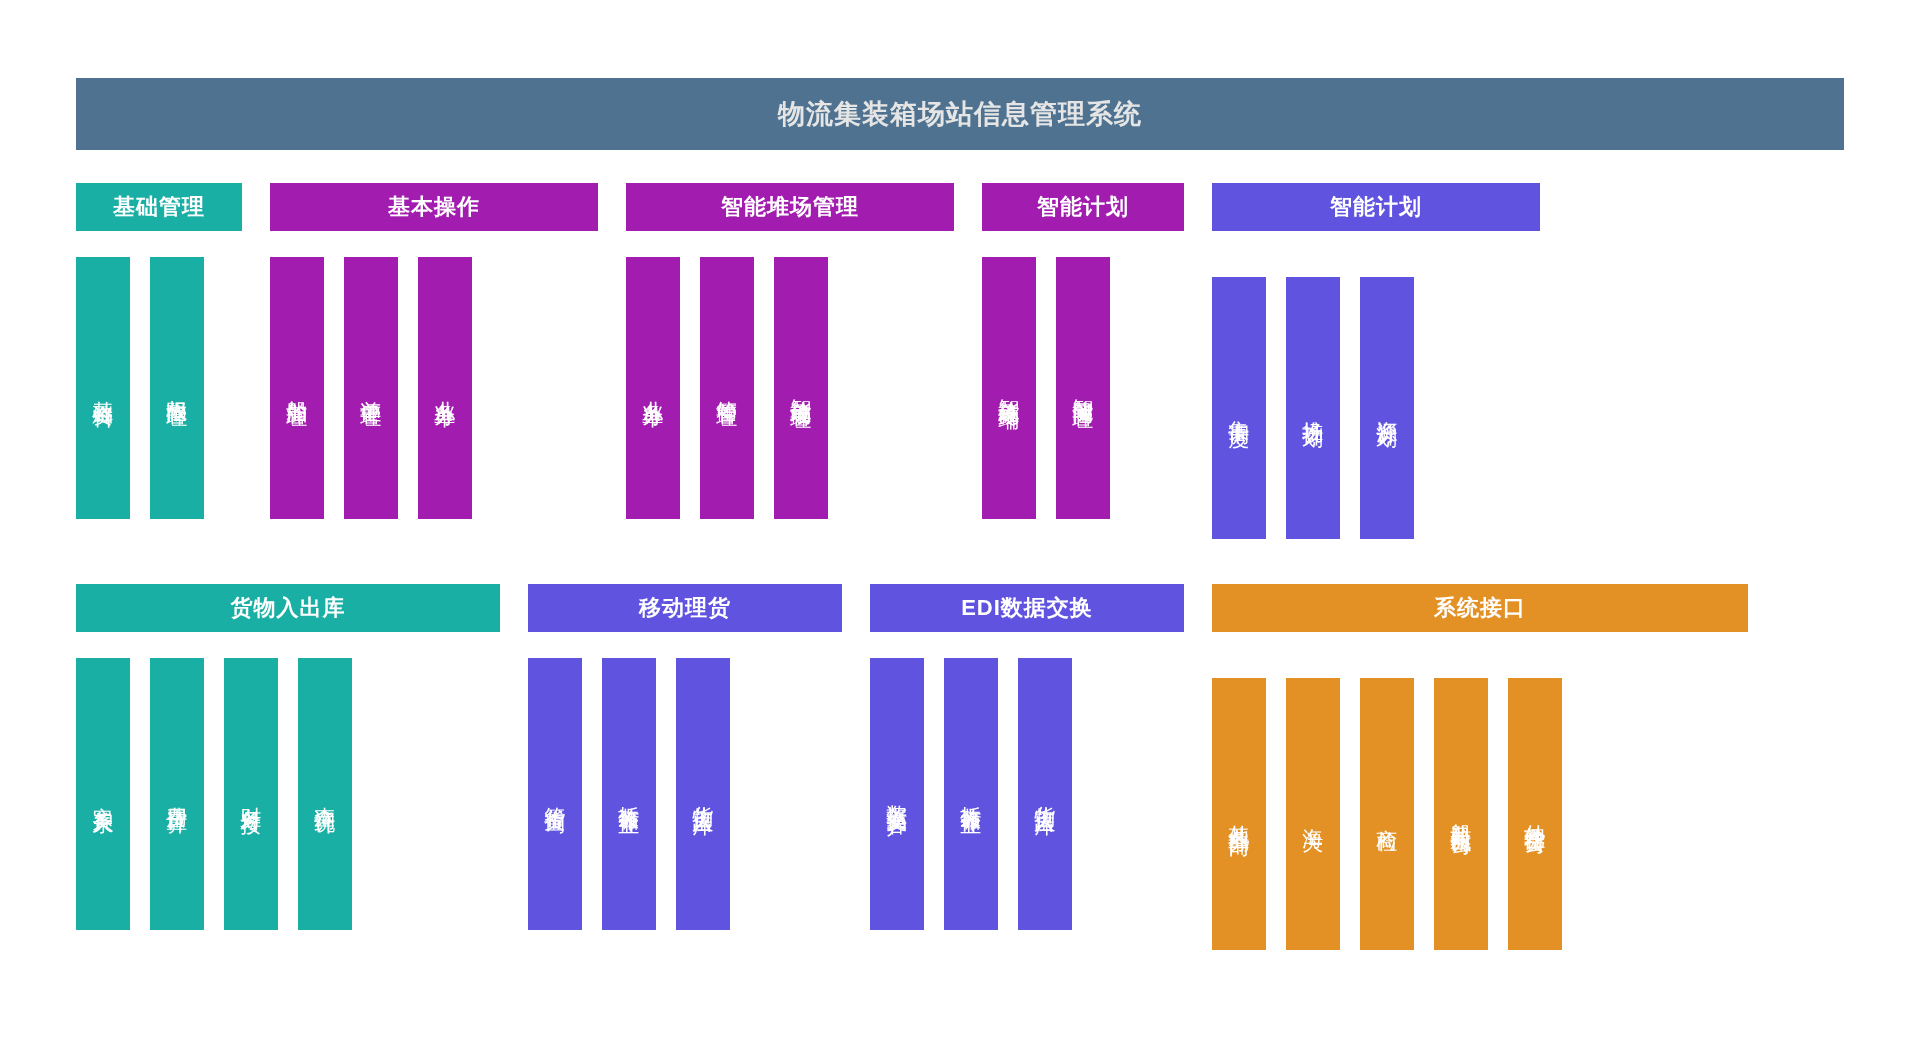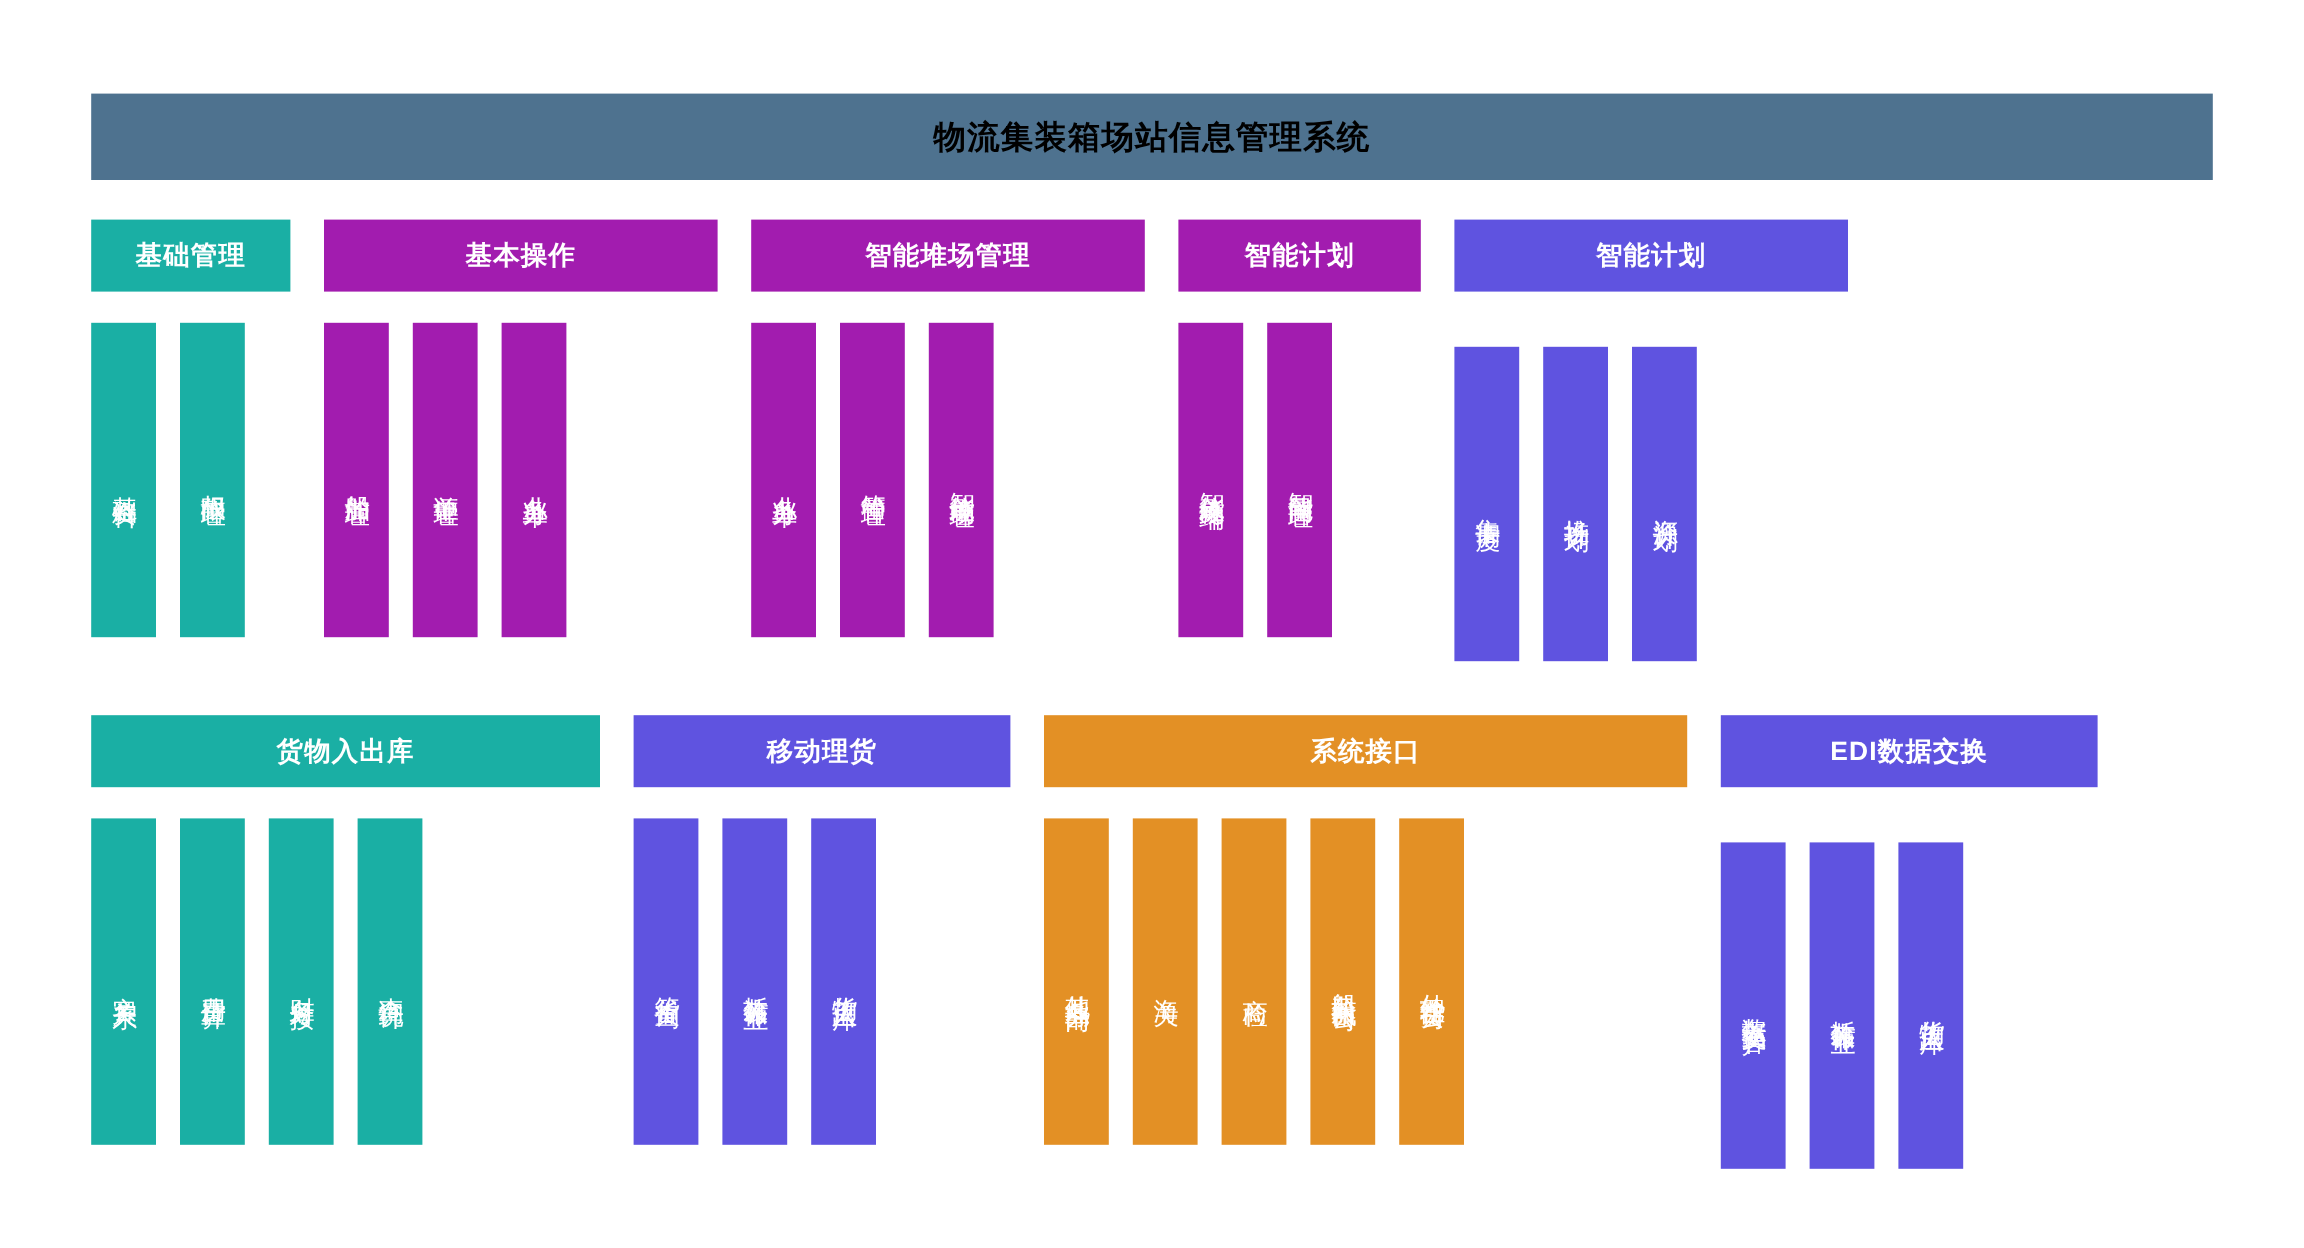--- a/index.html
+++ b/index.html
@@ -25,21 +25,21 @@
   
   .title-bar {
     margin-top: 78px;
     height: 72px;
     background: #4e728f;
     display: flex;
     align-items: center;
     justify-content: center;
   }
   .title-bar .title-text {
-    color: #000000;
+    color: #e5e5e5;
     font-size: 27px;
     font-weight: bold;
     letter-spacing: 1px;
   }
 
   
   .row {
     display: flex;
     align-items: flex-start;
   }
@@ -47,21 +47,21 @@
   .row-2 { margin-top: 45px; }
 
   .group {
     display: flex;
     flex-direction: column;
     margin-right: 28px;
   }
   .group:last-child { margin-right: 0; gap: 20px; }
 
   .group-header {
-    height: 60px;
+    height: 48px;
     display: flex;
     align-items: center;
     justify-content: center;
     color: #ffffff;
     font-size: 22px;
     font-weight: bold;
     letter-spacing: 1px;
     box-sizing: border-box;
     padding: 0 12px;
   }
@@ -159,32 +159,32 @@
       </div>
       <div class="group">
         <div class="group-header c-purple" style="width: 314px;">移动理货</div>
         <div class="items">
           <div class="item c-purple">箱货查询</div>
           <div class="item c-purple">拆装箱作业</div>
           <div class="item c-purple">货物入出库</div>
         </div>
       </div>
       <div class="group">
+        <div class="group-header c-purple" style="width: 314px;">EDI数据交换</div>
+        <div class="items">
+          <div class="item c-purple">数据交换客户</div>
+          <div class="item c-purple">拆装箱作业</div>
+          <div class="item c-purple">货物入出库</div>
+        </div>
+      </div>
+      <div class="group">
         <div class="group-header c-orange" style="width: 536px;">系统接口</div>
         <div class="items">
           <div class="item c-orange">其他业务部门</div>
           <div class="item c-orange">海关</div>
           <div class="item c-orange">商检</div>
           <div class="item c-orange">船公司船代公司</div>
           <div class="item c-orange">外轮理货公司</div>
         </div>
       </div>
-      <div class="group">
-        <div class="group-header c-purple" style="width: 314px;">EDI数据交换</div>
-        <div class="items">
-          <div class="item c-purple">数据交换客户</div>
-          <div class="item c-purple">拆装箱作业</div>
-          <div class="item c-purple">货物入出库</div>
-        </div>
-      </div>
     </div>
 
 </div>
 
 </body></html>

